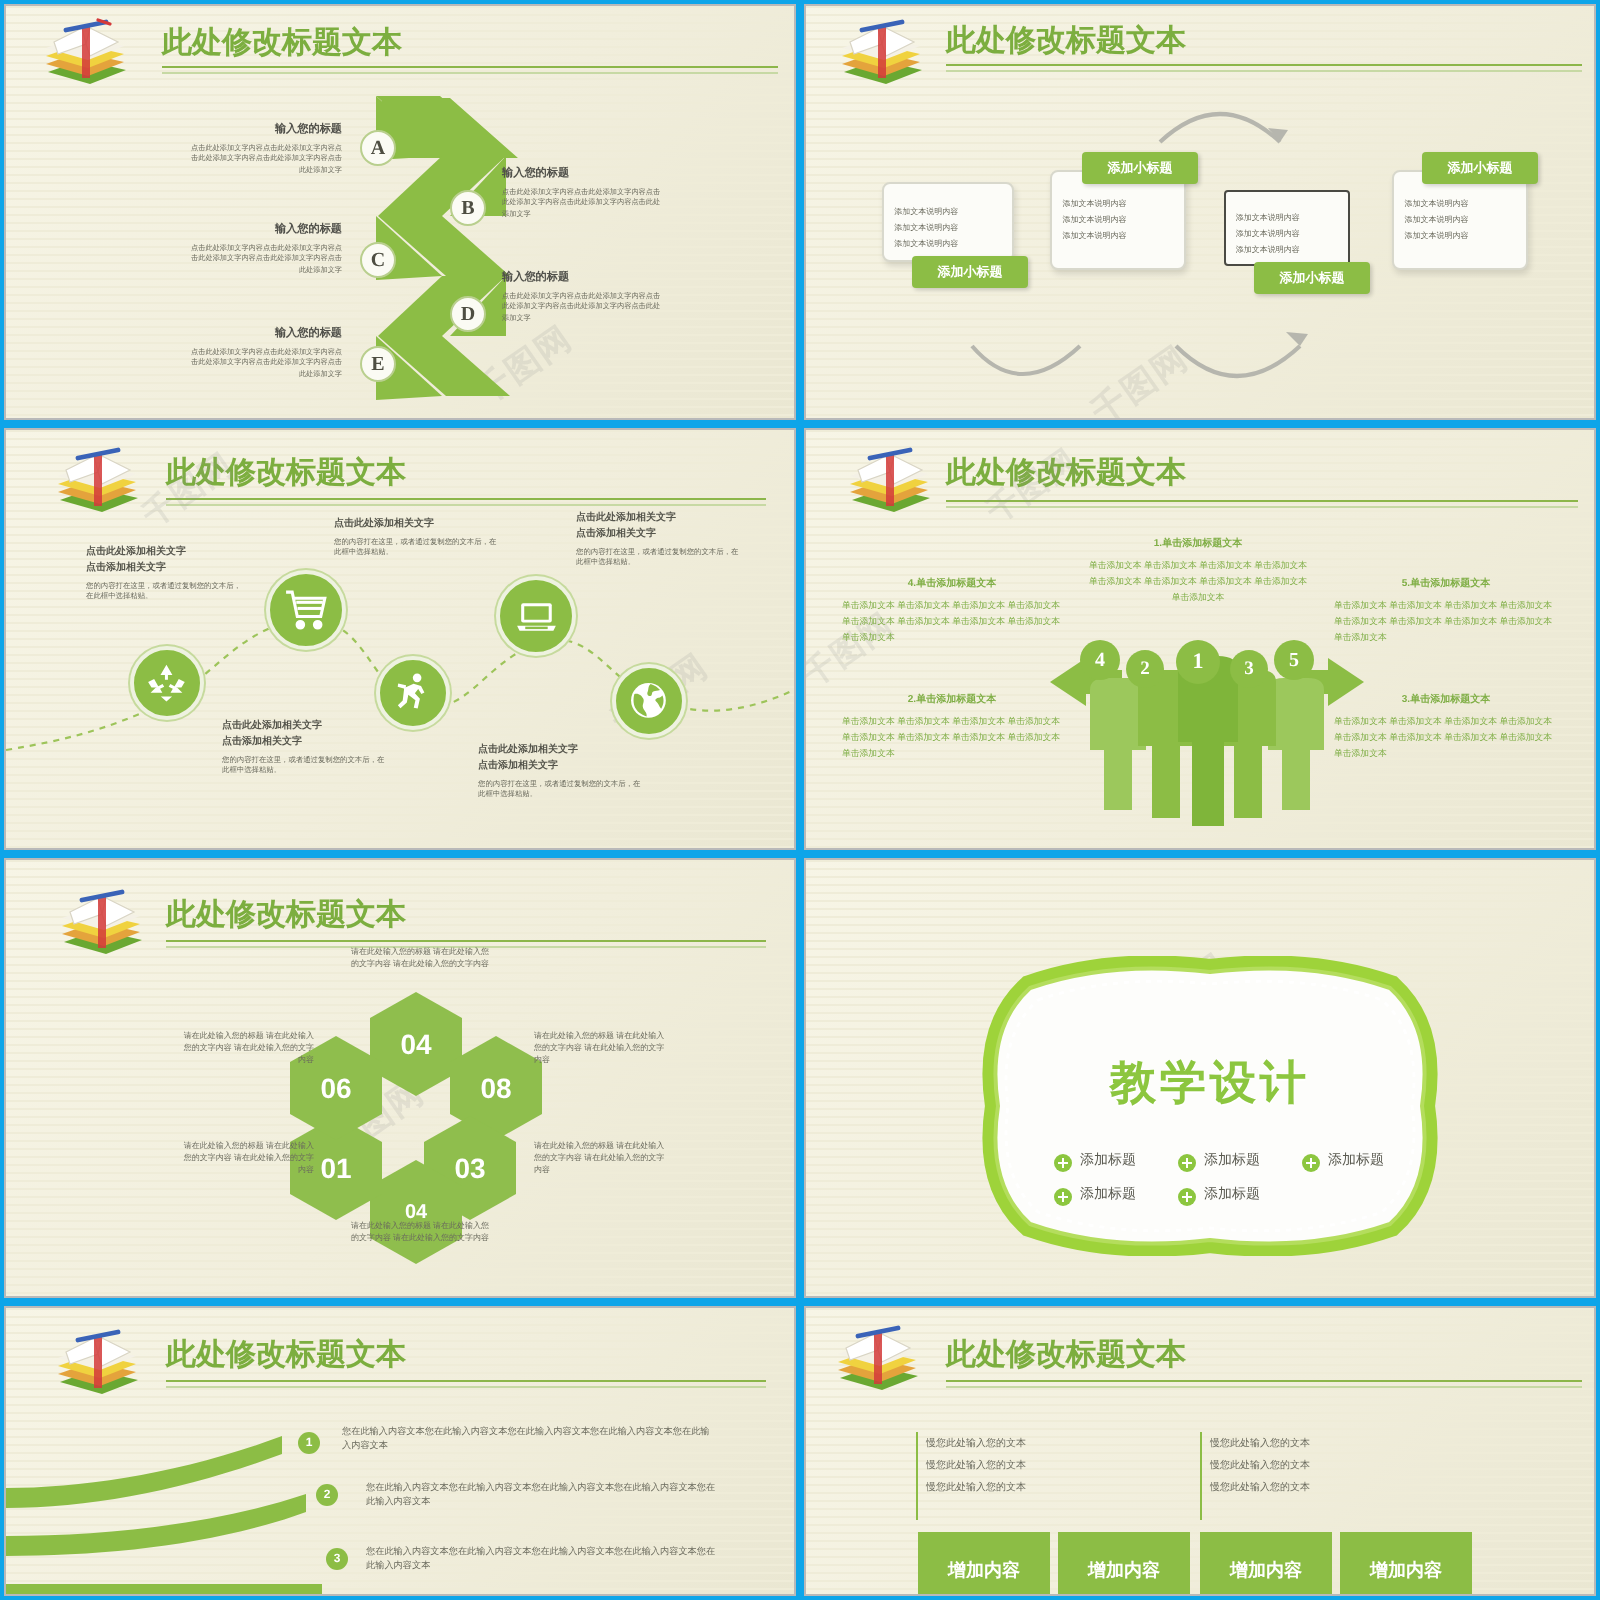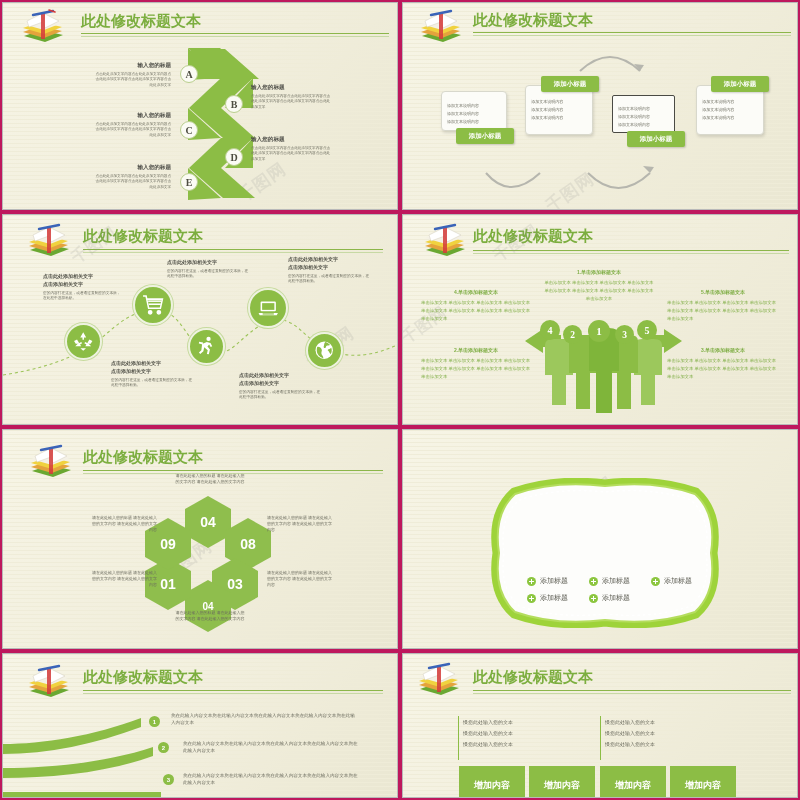--- a/index.html
+++ b/index.html
@@ -2,21 +2,21 @@
 <html><head>
 <meta charset="utf-8">
 <style>
   * { box-sizing: border-box; margin: 0; padding: 0; }
   body {
     width: 800px; height: 800px;
     background: #ffffff;
     font-family: "Liberation Sans", "DejaVu Sans", sans-serif;
     overflow: hidden;
   }
-  .sheet { width: 800px; height: 800px; position: relative; background:#be185d; }
+  .sheet { width: 800px; height: 800px; position: relative; background:#0ea5e9; }
 
   
   .grid { position:absolute; inset:0; display:grid;
           grid-template-columns: 400px 400px;
           grid-template-rows: 212px 215px 224px 149px; }
 
   .slide {
     position: relative;
     overflow: hidden;
     background: #f4f2e0;
@@ -395,38 +395,39 @@
     <div class="title" style="left:80px;top:18px;font-size:15px;">此处修改标题文本</div>
     <div class="hr-green" style="left:80px;top:40px;width:300px;"></div>
     <div class="hr-green thin" style="left:80px;top:43px;width:300px;"></div>
     <div class="wm" style="left:158px;top:118px;font-size:17px;">千图网</div>
 
     <div class="hex" style="left:182px;top:66px;width:46px;height:52px;font-size:14px;">04</div>
     <div class="hex" style="left:222px;top:88px;width:46px;height:52px;font-size:14px;">08</div>
     <div class="hex" style="left:209px;top:128px;width:46px;height:52px;font-size:14px;">03</div>
     <div class="hex" style="left:182px;top:150px;width:46px;height:52px;font-size:10px;">04</div>
     <div class="hex" style="left:142px;top:128px;width:46px;height:52px;font-size:14px;">01</div>
-    <div class="hex" style="left:142px;top:88px;width:46px;height:52px;font-size:14px;">09</div>
+    <div class="hex" style="left:142px;top:88px;width:46px;height:52px;font-size:14px;">06</div>
 
     <div class="blurtxt" style="position:absolute;left:172px;top:43px;width:70px;font-size:4px;text-align:center;">请在此处输入您的标题 请在此处输入您的文字内容 请在此处输入您的文字内容</div>
     <div class="blurtxt" style="position:absolute;left:264px;top:85px;width:68px;font-size:4px;">请在此处输入您的标题 请在此处输入您的文字内容 请在此处输入您的文字内容</div>
     <div class="blurtxt" style="position:absolute;left:264px;top:140px;width:68px;font-size:4px;">请在此处输入您的标题 请在此处输入您的文字内容 请在此处输入您的文字内容</div>
     <div class="blurtxt" style="position:absolute;left:172px;top:180px;width:70px;font-size:4px;text-align:center;">请在此处输入您的标题 请在此处输入您的文字内容 请在此处输入您的文字内容</div>
     <div class="blurtxt" style="position:absolute;left:86px;top:140px;width:68px;font-size:4px;text-align:right;">请在此处输入您的标题 请在此处输入您的文字内容 请在此处输入您的文字内容</div>
     <div class="blurtxt" style="position:absolute;left:86px;top:85px;width:68px;font-size:4px;text-align:right;">请在此处输入您的标题 请在此处输入您的文字内容 请在此处输入您的文字内容</div>
   </div>
 
   <div class="slide">
     <div class="wm" style="left:160px;top:55px;font-size:17px;">千图网</div>
     <div class="plaque-wrap" style="left:82px;top:48px;width:240px;height:150px;">
       <svg viewBox="0 0 240 150" width="240" height="150">
         <path d="M30 16 Q70 2 120 8 Q170 2 210 16 Q232 36 226 75 Q232 114 210 134 Q170 148 120 142 Q70 148 30 134 Q8 114 14 75 Q8 36 30 16 Z" fill="none" stroke="#9ed33a" stroke-width="13"></path>
         <path d="M30 16 Q70 2 120 8 Q170 2 210 16 Q232 36 226 75 Q232 114 210 134 Q170 148 120 142 Q70 148 30 134 Q8 114 14 75 Q8 36 30 16 Z" fill="#fdfdfb" stroke="#b4dd5d" stroke-width="2"></path>
         <path d="M34 22 Q72 9 120 14 Q168 9 206 22 Q226 40 221 75 Q226 110 206 128 Q168 141 120 136 Q72 141 34 128 Q14 110 19 75 Q14 40 34 22 Z" fill="none" stroke="#fff" stroke-width="1.4" stroke-dasharray="2.5 3"></path>
       </svg>
+      <div class="plaque-title" style="top:48px;font-size:23px;letter-spacing:2px;">教学设计</div>
 
       <div class="bulletrow" style="left:42px;top:98px;">
         <span class="plusicon"></span>
         <span class="blurtxt" style="font-size:7px;color:#5a5a50;">添加标题</span>
       </div>
       <div class="bulletrow" style="left:104px;top:98px;">
         <span class="plusicon"></span>
         <span class="blurtxt" style="font-size:7px;color:#5a5a50;">添加标题</span>
       </div>
       <div class="bulletrow" style="left:166px;top:98px;">

